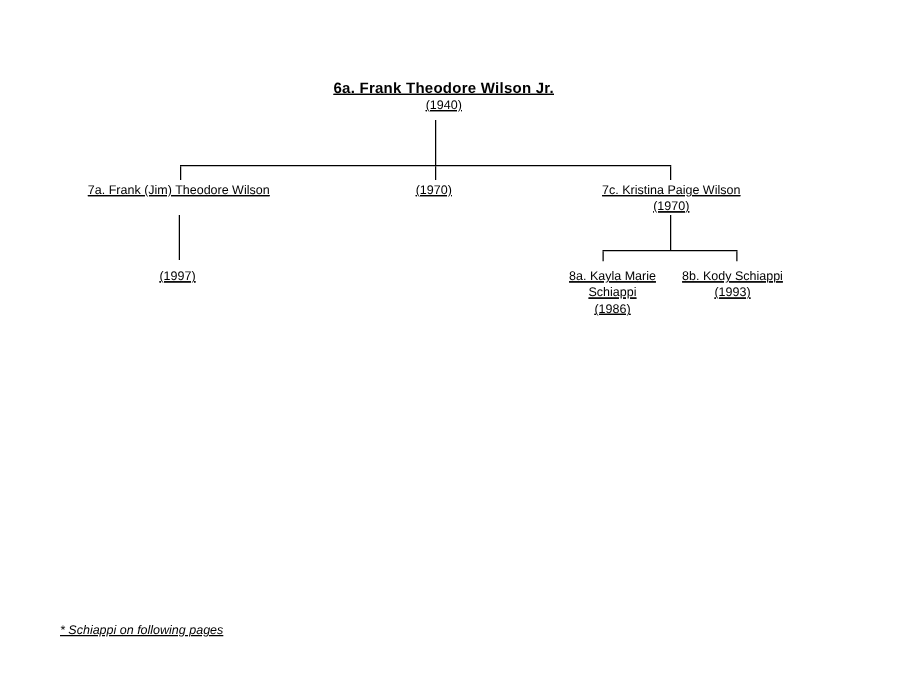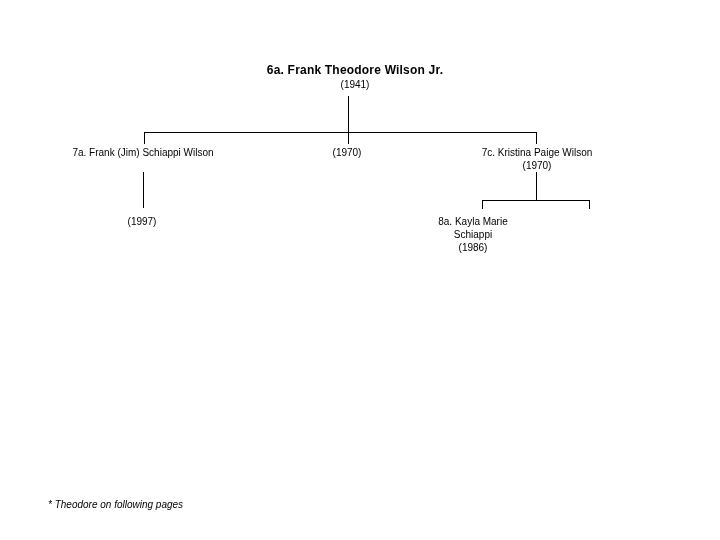--- a/index.html
+++ b/index.html
@@ -1,15 +1,15 @@
 <!DOCTYPE html>
 <html><head>
 <meta charset="utf-8">
 <style>
-  * { margin: 0; padding: 0; box-sizing: border-box; }
+  * { margin: 0; padding: 0; box-sizing: border-box; text-decoration: underline; }
   html, body { background: #ffffff; }
   .stage {
     position: relative;
     width: 720px;
     height: 540px;
     background: #ffffff;
     color: #000000;
     font-family: "Liberation Sans", "DejaVu Sans", sans-serif;
     overflow: hidden;
   }
@@ -19,21 +19,21 @@
     font-size: 10px;
     line-height: 13px;
     color: #000000;
   }
   .node-root { left: 245px; top: 62px; width: 220px; }
   .node-root .name { font-weight: bold; font-size: 12px; line-height: 16px; letter-spacing: 0.2px; }
   .node-7a { left: 43px;  top: 146px; width: 200px; }
   .node-7b { left: 247px; top: 146px; width: 200px; }
   .node-7c { left: 437px; top: 146px; width: 200px; }
   .node-8a-dylan { left: 42px;  top: 215px; width: 200px; }
-  .node-8a-kayla { left: 433px; top: 215px; width: 80px; }
+  .node-8a-kayla { left: 450px; top: 215px; width: 80px; }
   .node-8b-kody  { left: 531px; top: 215px; width: 110px; }
   .line { position: absolute; background: #000000; }
   .v-root        { left: 348px; top: 96px;  width: 1px;   height: 36px; }
   .h-gen7        { left: 144px; top: 132px; width: 393px; height: 1px;  }
   .v-drop-7a     { left: 144px; top: 133px; width: 1px;   height: 11px; }
   .v-drop-7b     { left: 348px; top: 133px; width: 1px;   height: 11px; }
   .v-drop-7c     { left: 536px; top: 133px; width: 1px;   height: 11px; }
   .v-7a-to-8a    { left: 143px; top: 172px; width: 1px;   height: 36px; }
   .v-7c-to-gen8  { left: 536px; top: 172px; width: 1px;   height: 28px; }
   .h-gen8        { left: 482px; top: 200px; width: 108px; height: 1px;  }
@@ -49,31 +49,31 @@
     color: #000000;
   }
 </style>
 </head>
 <body>
 
 <div class="stage">
 
   <div class="node node-root">
     <div class="name">6a. Frank Theodore Wilson Jr.</div>
-    <div class="year">(1941)</div>
+    <div class="year">(1940)</div>
   </div>
 
   <div class="line v-root"></div>
   <div class="line h-gen7"></div>
   <div class="line v-drop-7a"></div>
   <div class="line v-drop-7b"></div>
   <div class="line v-drop-7c"></div>
 
   <div class="node node-7a">
-    <div class="name">7a. Frank (Jim) Schiappi Wilson</div>
+    <div class="name">7a. Frank (Jim) Theodore Wilson</div>
   </div>
   <div class="node node-7b">
     <div class="year">(1970)</div>
   </div>
   <div class="node node-7c">
     <div class="name">7c. Kristina Paige Wilson</div>
     <div class="year">(1970)</div>
   </div>
 
   <div class="line v-7a-to-8a"></div>
@@ -82,16 +82,20 @@
   <div class="line v-drop-kayla"></div>
   <div class="line v-drop-kody"></div>
 
   <div class="node node-8a-dylan">
     <div class="year">(1997)</div>
   </div>
   <div class="node node-8a-kayla">
     <div class="name">8a. Kayla Marie Schiappi</div>
     <div class="year">(1986)</div>
   </div>
+  <div class="node node-8b-kody">
+    <div class="name">8b. Kody Schiappi</div>
+    <div class="year">(1993)</div>
+  </div>
 
-  <div class="footnote">* Theodore on following pages</div>
+  <div class="footnote">* Schiappi on following pages</div>
 
 </div>
 
 </body></html>

